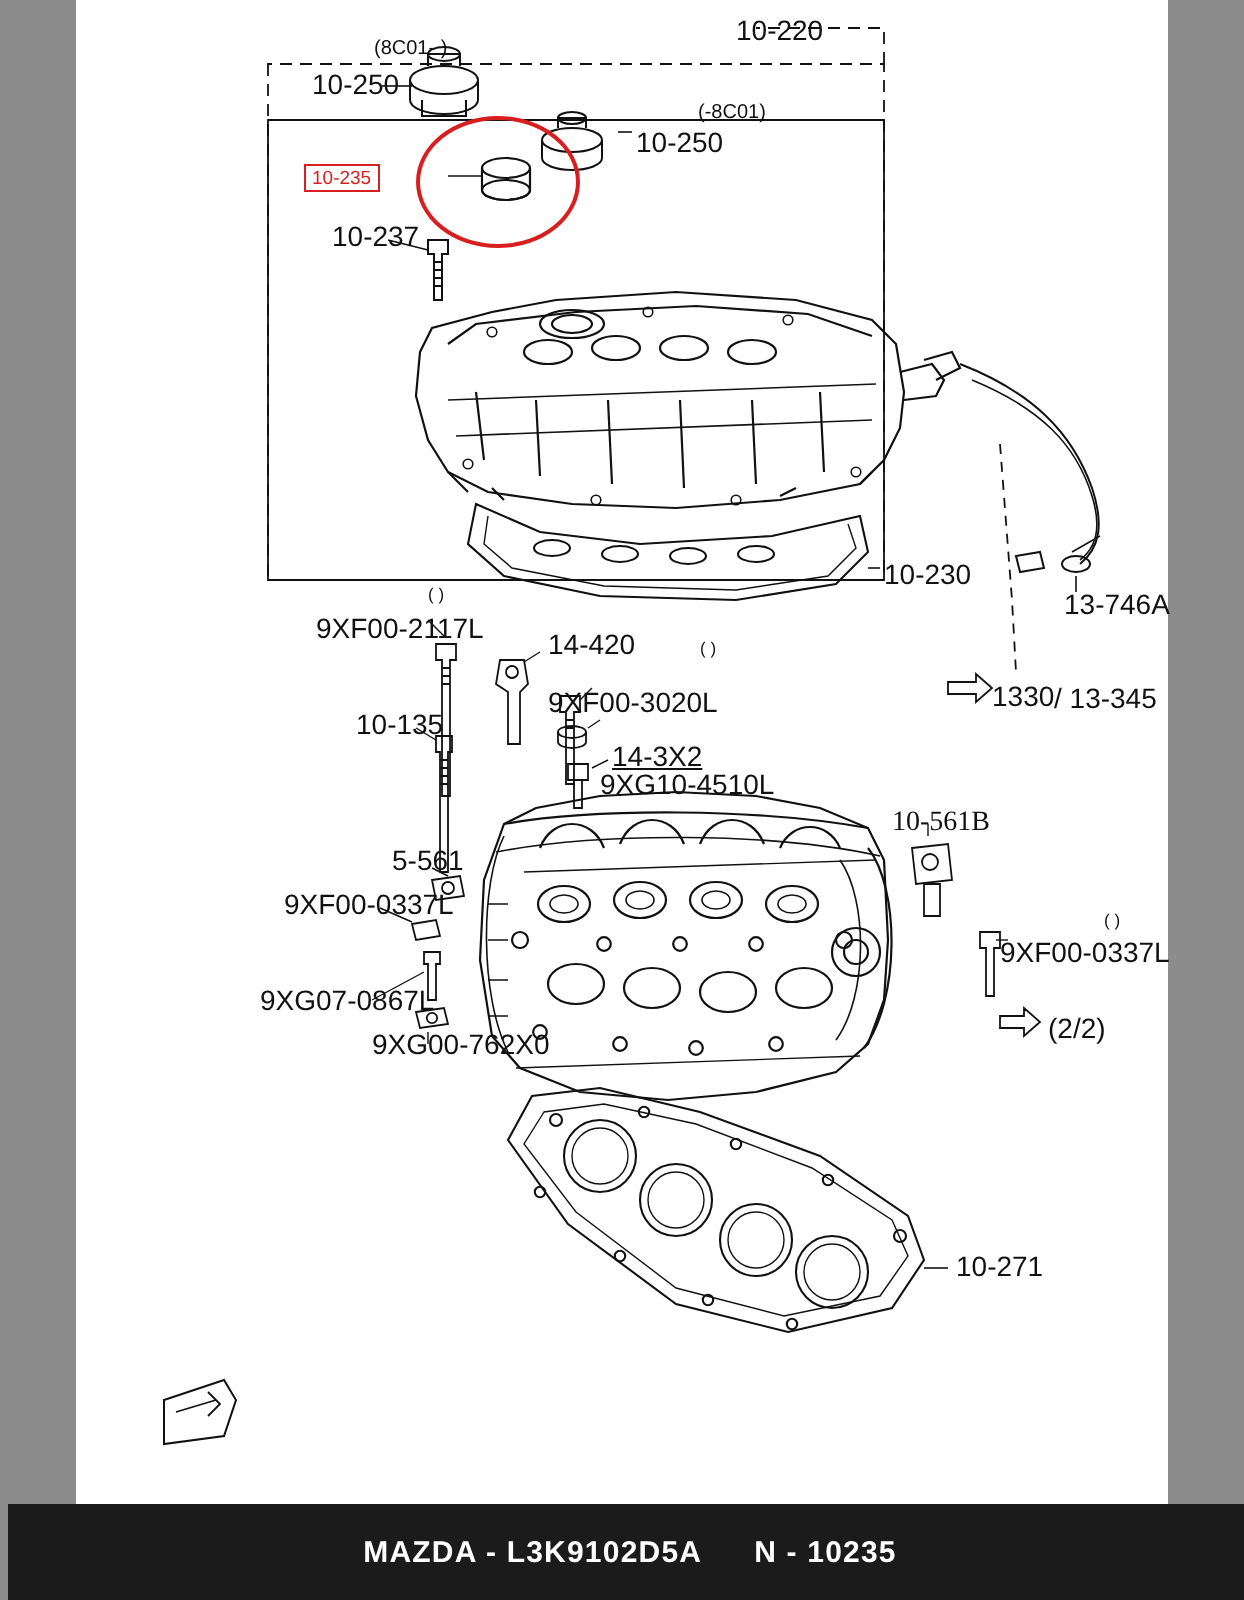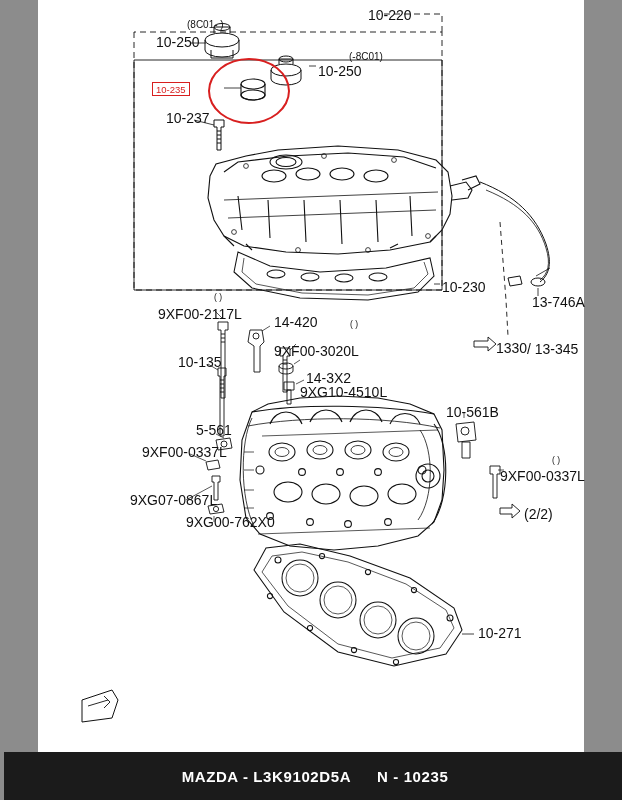--- a/index.html
+++ b/index.html
@@ -341,22 +341,22 @@
     <div class="lbl" style="left:494px; top:295px;">13-746A</div>
     <div class="lbl" style="left:458px; top:341px;">1330</div>
     <div class="lbl" style="left:489px; top:342px;">/ 13-345</div>
     <div class="lbl sm" style="left:176px; top:293px;">( )</div>
     <div class="lbl" style="left:120px; top:307px;">9XF00-2117L</div>
     <div class="lbl" style="left:236px; top:315px;">14-420</div>
     <div class="lbl sm" style="left:312px; top:320px;">( )</div>
     <div class="lbl" style="left:236px; top:333px;margin-top:11px;">9XF00-3020L</div>
     <div class="lbl" style="left:262px; top:349px;margin-top:36px;">9XG10-4510L</div>
     <div class="lbl" style="left:140px; top:355px;">10-135</div>
-    <div class="lbl" style="left:268px; top:371px;">14-3X2</div>
-    <div class="lbl" style="left:408px; top:405px;">10-561B</div>
+    <div class="lbl" style="left:268px; top:371px;text-decoration:underline;">14-3X2</div>
+    <div class="lbl" style="left:408px; top:405px;font-family:Liberation Serif, serif;">10-561B</div>
     <div class="lbl" style="left:158px; top:423px;">5-561</div>
     <div class="lbl" style="left:104px; top:445px;">9XF00-0337L</div>
     <div class="lbl sm" style="left:514px; top:456px;">( )</div>
     <div class="lbl" style="left:462px; top:469px;">9XF00-0337L</div>
     <div class="lbl" style="left:92px; top:493px;">9XG07-0867L</div>
     <div class="lbl" style="left:148px; top:515px;">9XG00-762X0</div>
     <div class="lbl" style="left:486px; top:507px;text-align:center;">(2/2)</div>
     <div class="lbl" style="left:440px; top:626px;">10-271</div>
 
     <div class="highlight-box" style="left:114px; top:82px;">10-235</div>

